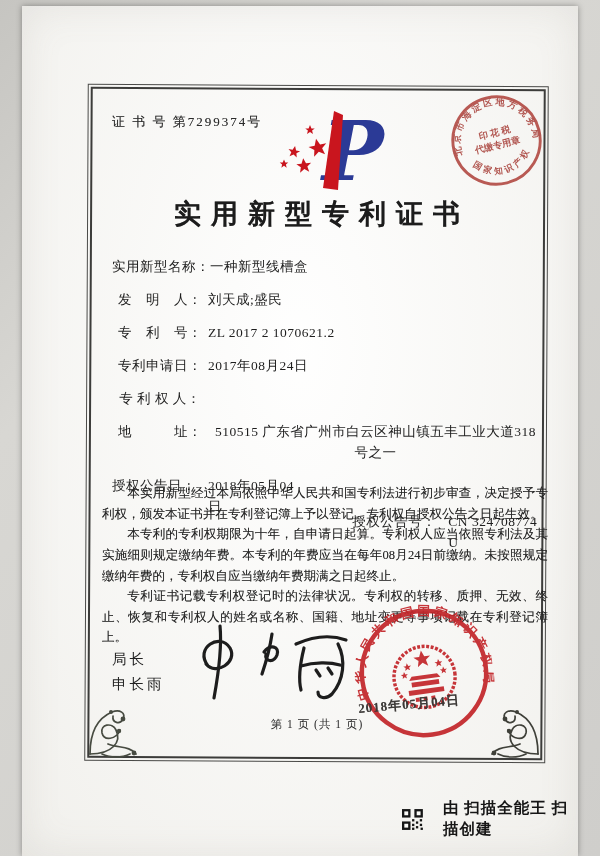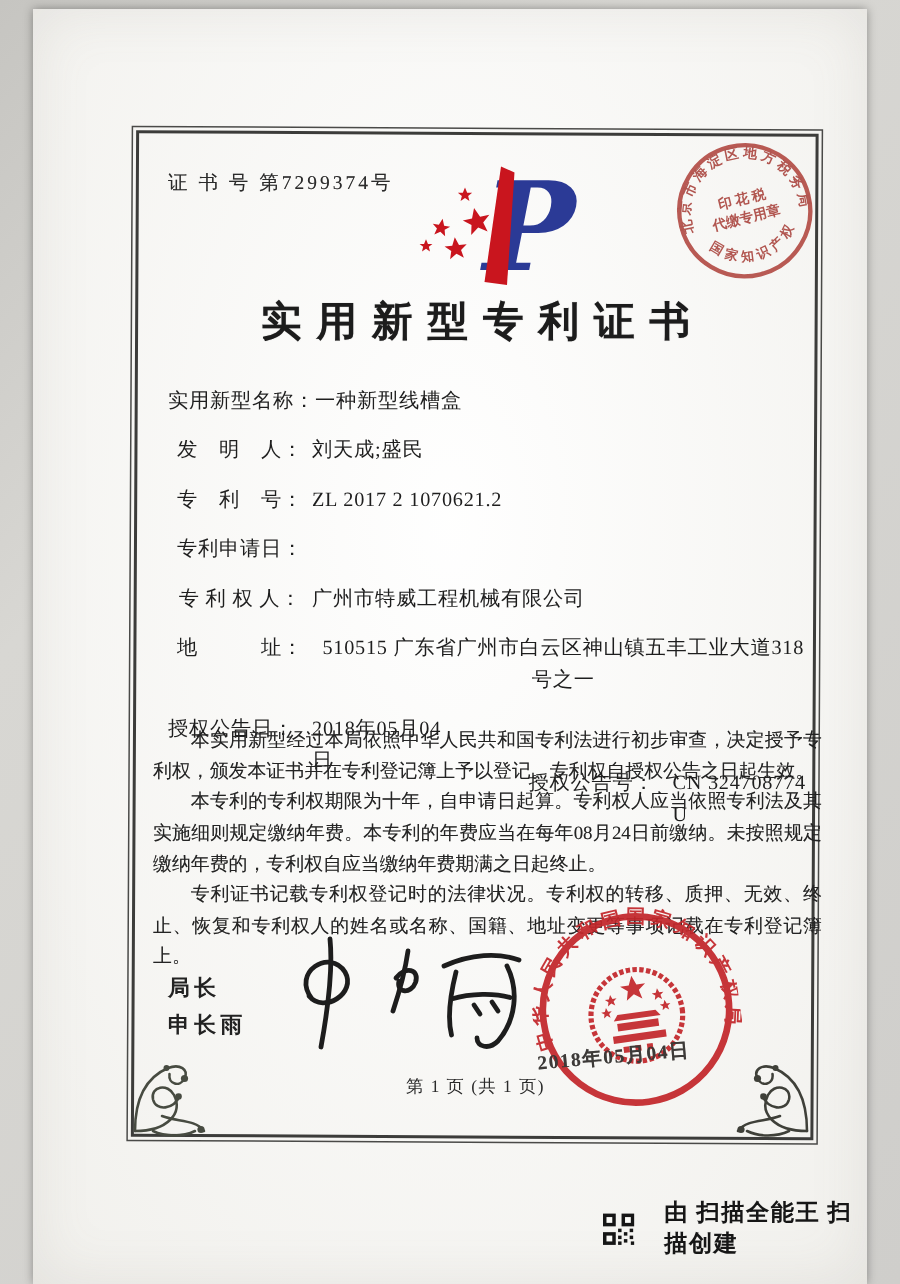--- a/index.html
+++ b/index.html
@@ -48,21 +48,21 @@
   .grant-row{display:flex;line-height:21px;margin-top:2px;}
   .grant-right{margin-left:46px;display:flex;margin-top:36px;}
   
   .paras{
     position:absolute;left:80px;top:477px;width:446px;
     font-size:12.6px;line-height:1.64;text-align:justify;color:#242424;
     text-shadow:0 0 .3px rgba(0,0,0,.3);
   }
   .paras p{margin:0;text-indent:2em;}
   
-  .director{position:absolute;left:90px;top:641px;font-size:14.5px;letter-spacing:3px;color:#222;line-height:25px;font-weight:bold;}
+  .director{position:absolute;left:90px;top:641px;font-size:14.5px;letter-spacing:3px;color:#222;line-height:25px;font-weight:normal;}
   .signature{position:absolute;left:158px;top:612px;width:170px;height:88px;}
   
   .tax-seal{position:absolute;left:426px;top:86px;width:97px;height:97px;transform:rotate(-14deg);opacity:.88;}
   .office-seal{position:absolute;left:333px;top:598px;width:138px;height:138px;transform:rotate(-8deg);opacity:.93;}
   .seal-date{
     position:absolute;left:336px;top:687px;width:160px;
     font-size:13px;font-weight:bold;color:#3d3a38;letter-spacing:1px;
     transform:rotate(-5deg);z-index:4;text-shadow:0 0 .4px rgba(0,0,0,.4);
   }
   .page-no{
@@ -149,24 +149,24 @@
       <div class="frow">
         <span class="flabel">发　明　人：</span>
         <span class="fvalue">刘天成;盛民</span>
       </div>
       <div class="frow">
         <span class="flabel">专　利　号：</span>
         <span class="fvalue">ZL 2017 2 1070621.2</span>
       </div>
       <div class="frow">
         <span class="flabel">专利申请日：</span>
+        <span class="fvalue">2017年08月24日</span>
       </div>
       <div class="frow">
         <span class="flabel">专 利 权 人：</span>
-        <span class="fvalue">广州市特威工程机械有限公司</span>
       </div>
       <div class="frow">
         <span class="flabel">地　　　址：</span>
         <span class="fvalue">510515 广东省广州市白云区神山镇五丰工业大道318号之一</span>
       </div>
       <div class="grant-row">
         <span class="flabel">授权公告日：</span>
         <span class="fvalue">2018年05月04日</span>
         <span class="grant-right">
           <span class="flabel">授权公告号：</span>

